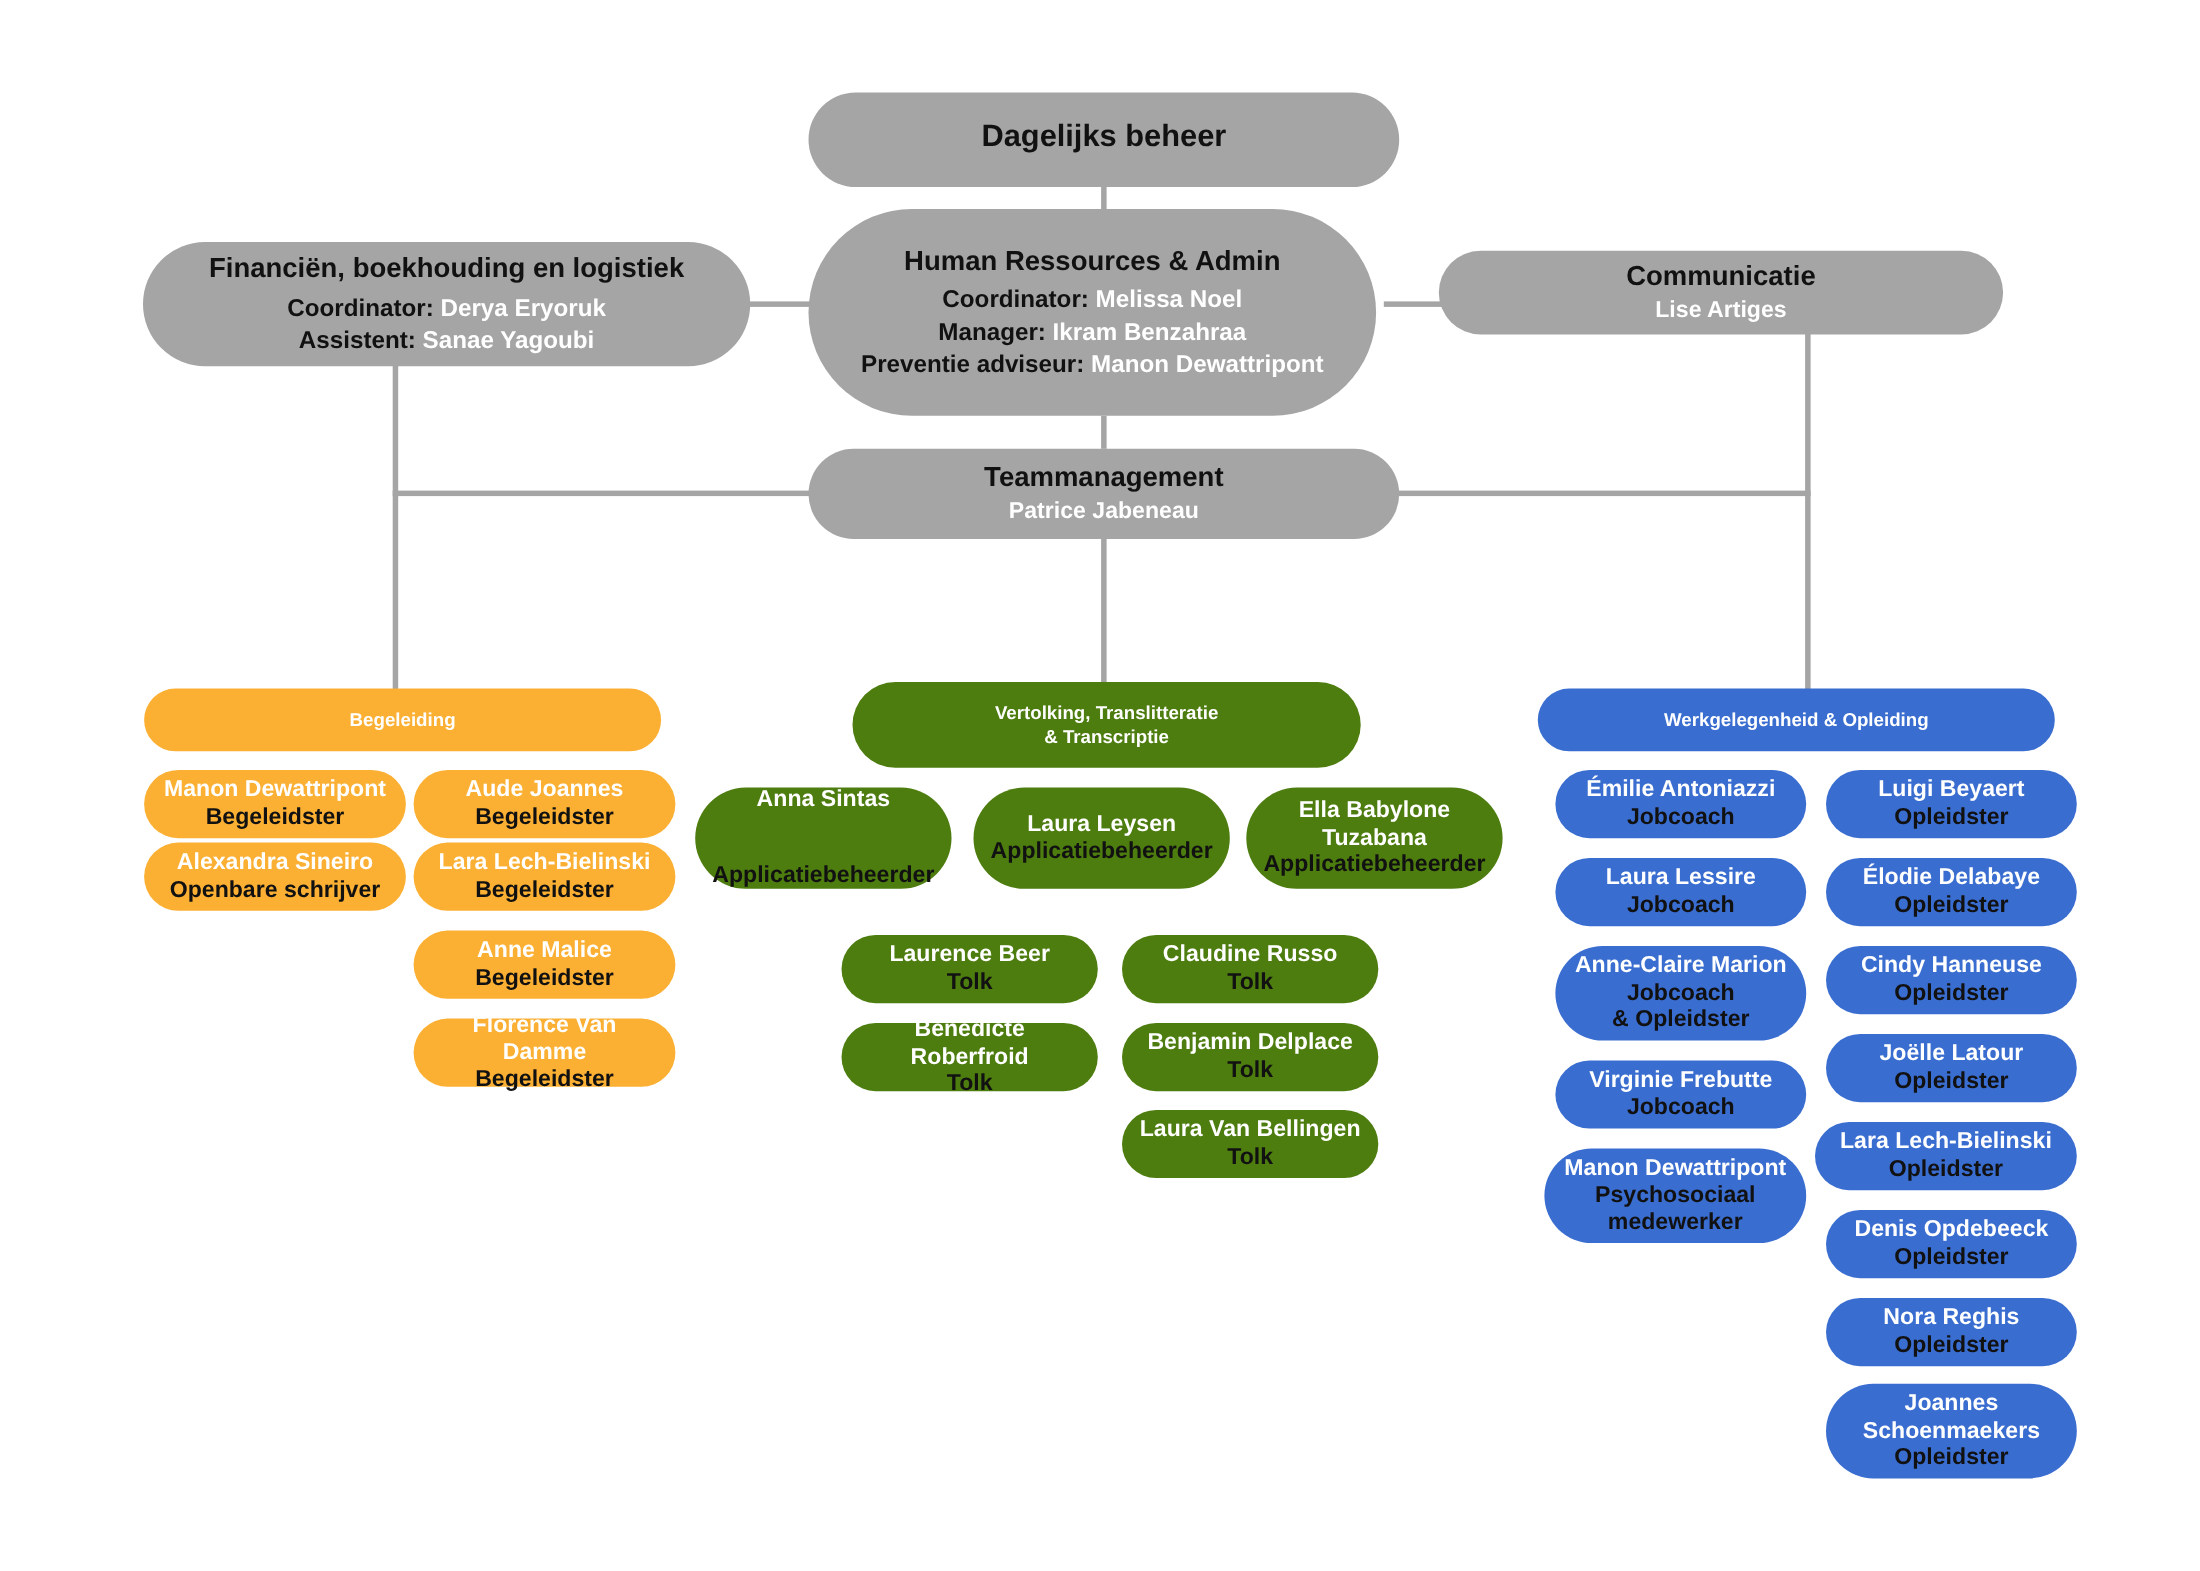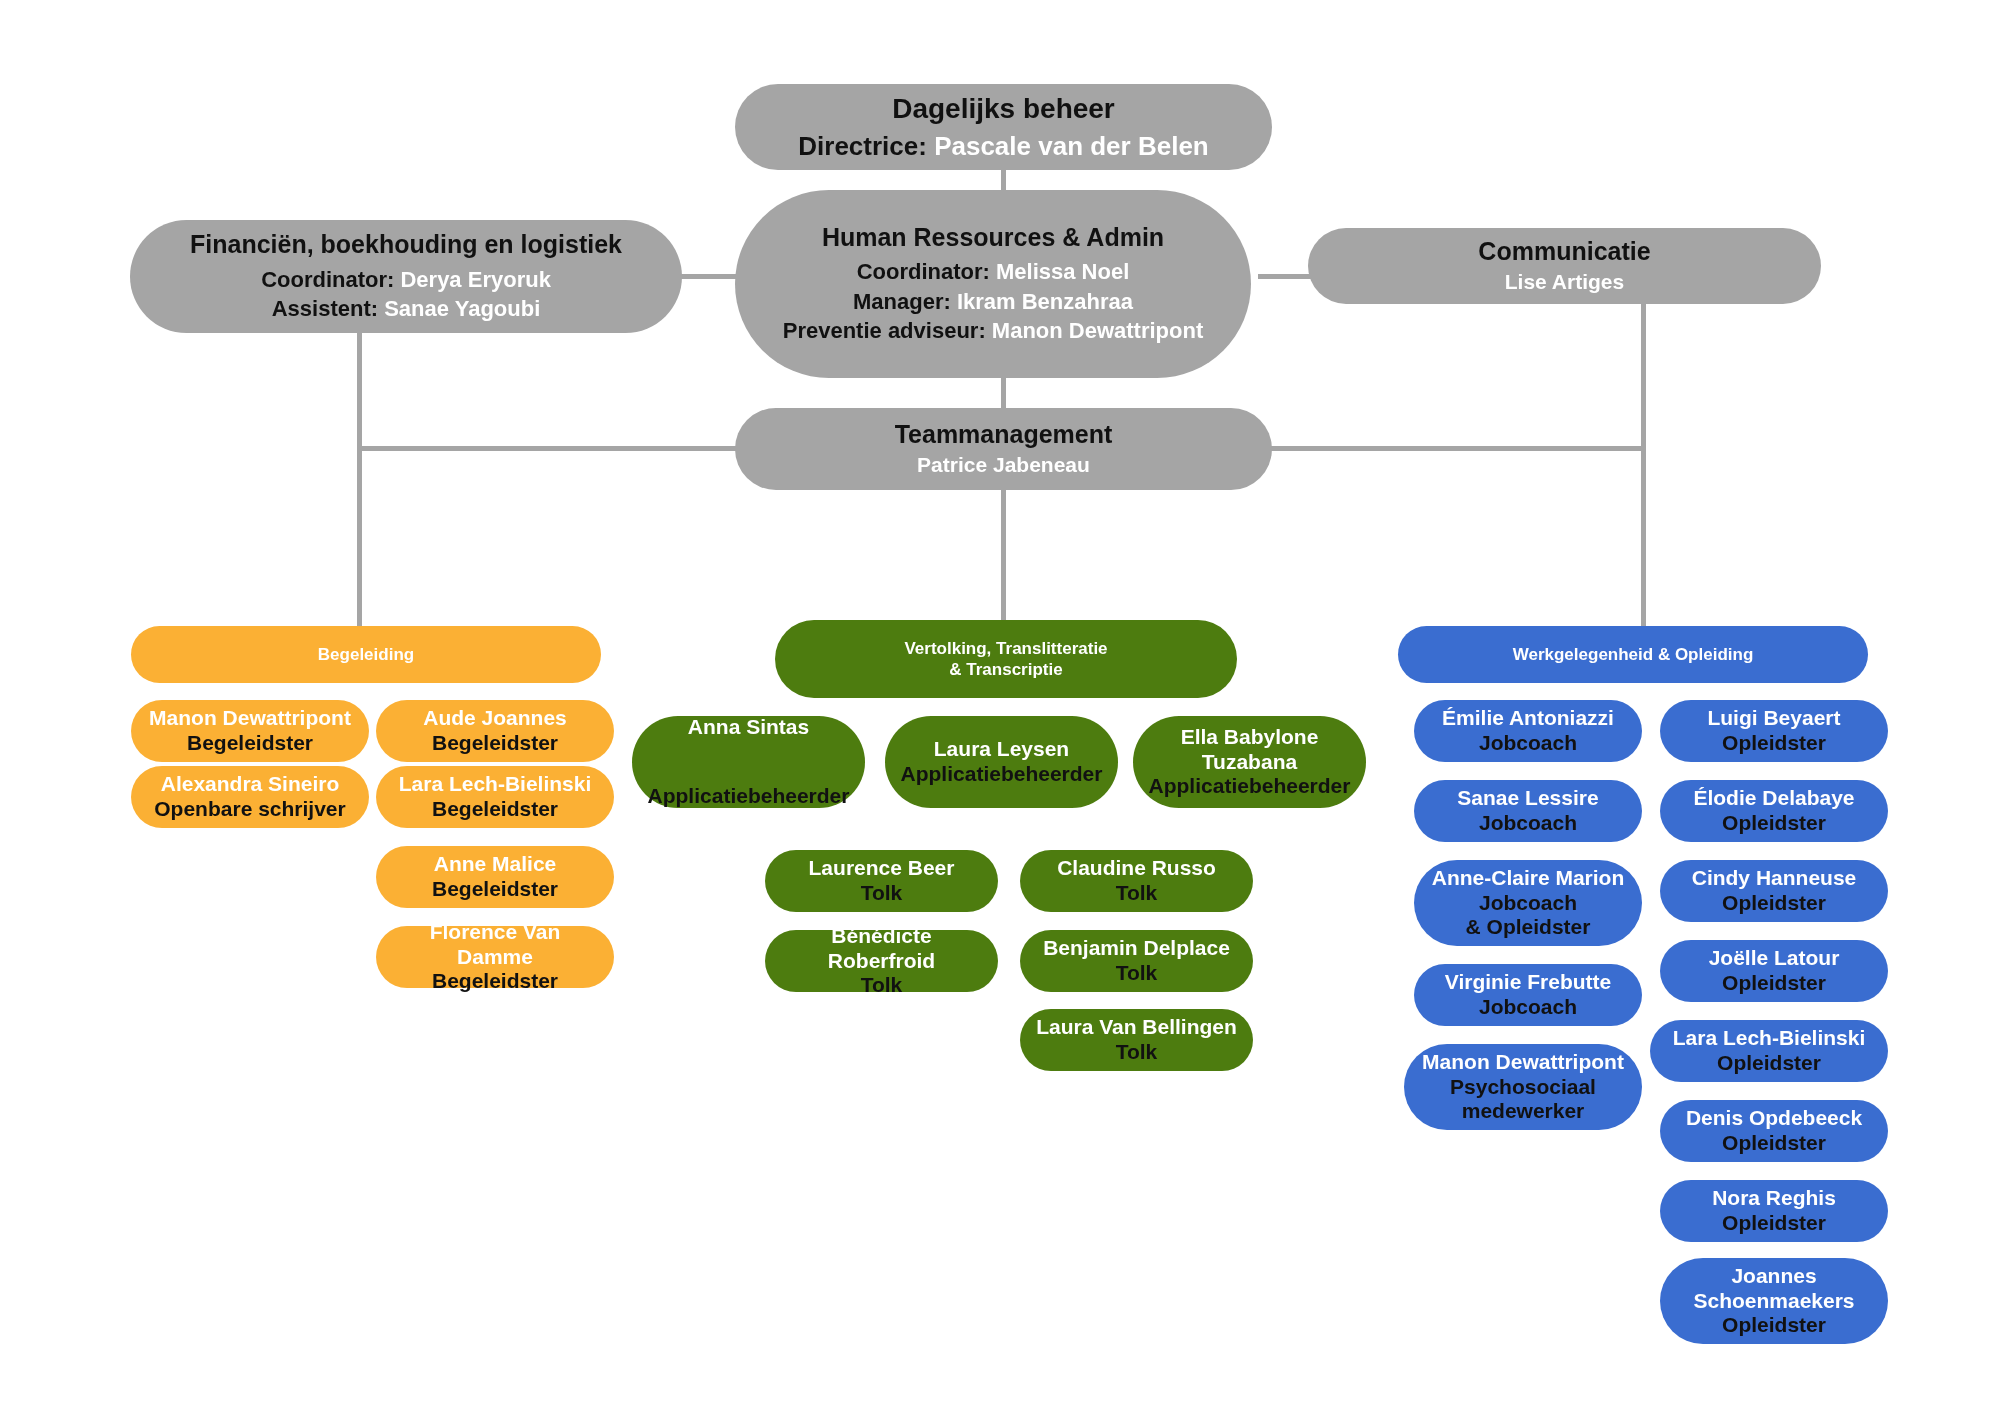--- a/index.html
+++ b/index.html
@@ -79,24 +79,20 @@
   <div class="line vline" style="left:357px;top:320px;width:5px;height:308px;"></div>
   <div class="line hline" style="left:357px;top:446px;width:380px;height:5px;"></div>
 
   <div class="line vline" style="left:1641px;top:300px;width:5px;height:328px;"></div>
   <div class="line hline" style="left:1268px;top:446px;width:378px;height:5px;"></div>
 
   <div class="line vline" style="left:1001px;top:490px;width:5px;height:130px;"></div>
 
   <div class="node gray h-top" style="left:735px;top:84px;width:537px;height:86px;">
     <div class="ttl">Dagelijks beheer</div>
-    <div class="kvline">
-      <span class="lbl">Directrice:</span>
-      <span class="sub">Pascale van der Belen</span>
-    </div>
   </div>
 
   <div class="node gray h-mid" style="left:735px;top:190px;width:516px;height:188px;">
     <div class="ttl">Human Ressources &amp; Admin</div>
     <div class="kvline">
       <span class="lbl">Coordinator:</span>
       <span class="sub">Melissa Noel</span>
     </div>
     <div class="kvline">
       <span class="lbl">Manager:</span>
@@ -203,21 +199,21 @@
 
   <div class="node blue dept" style="left:1398px;top:626px;width:470px;height:57px;">
     <div class="ttl-w">Werkgelegenheid &amp; Opleiding</div>
   </div>
 
   <div class="node blue person" style="left:1414px;top:700px;width:228px;height:62px;">
     <div class="nm">Émilie Antoniazzi</div>
     <div class="role">Jobcoach</div>
   </div>
   <div class="node blue person" style="left:1414px;top:780px;width:228px;height:62px;">
-    <div class="nm">Sanae Lessire</div>
+    <div class="nm">Laura Lessire</div>
     <div class="role">Jobcoach</div>
   </div>
   <div class="node blue person" style="left:1414px;top:860px;width:228px;height:86px;">
     <div class="nm">Anne-Claire Marion</div>
     <div class="role">Jobcoach</div>
     <div class="role">&amp; Opleidster</div>
   </div>
   <div class="node blue person" style="left:1414px;top:964px;width:228px;height:62px;">
     <div class="nm">Virginie Frebutte</div>
     <div class="role">Jobcoach</div>

